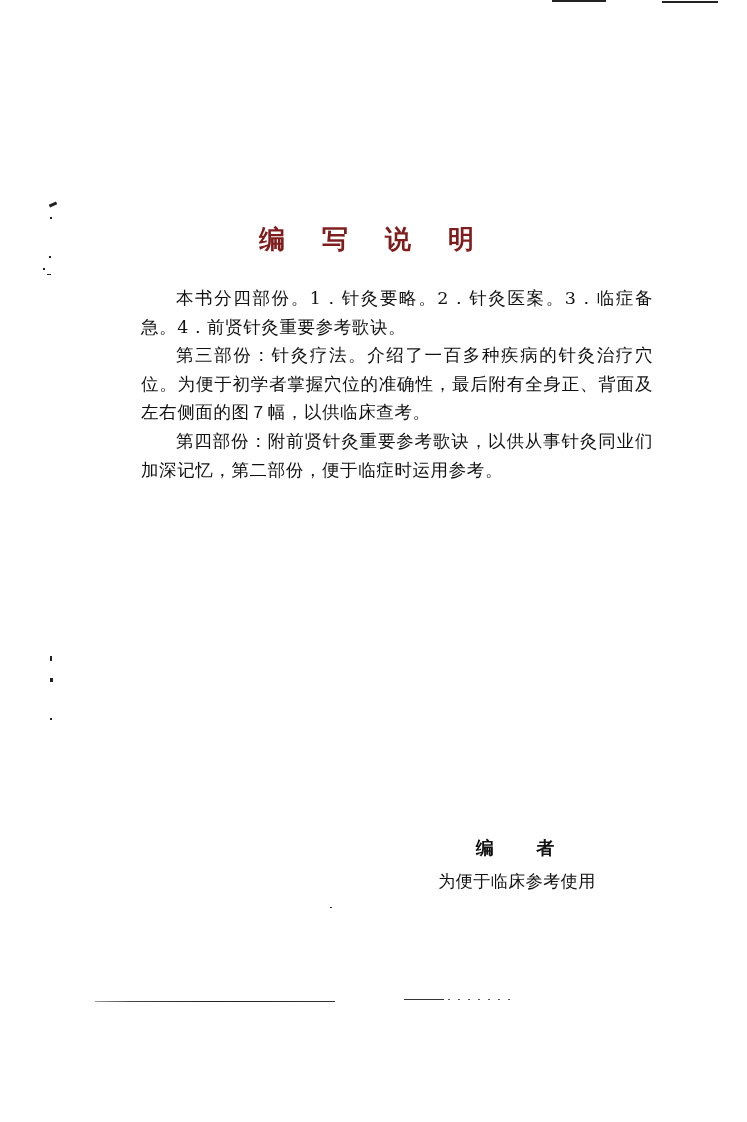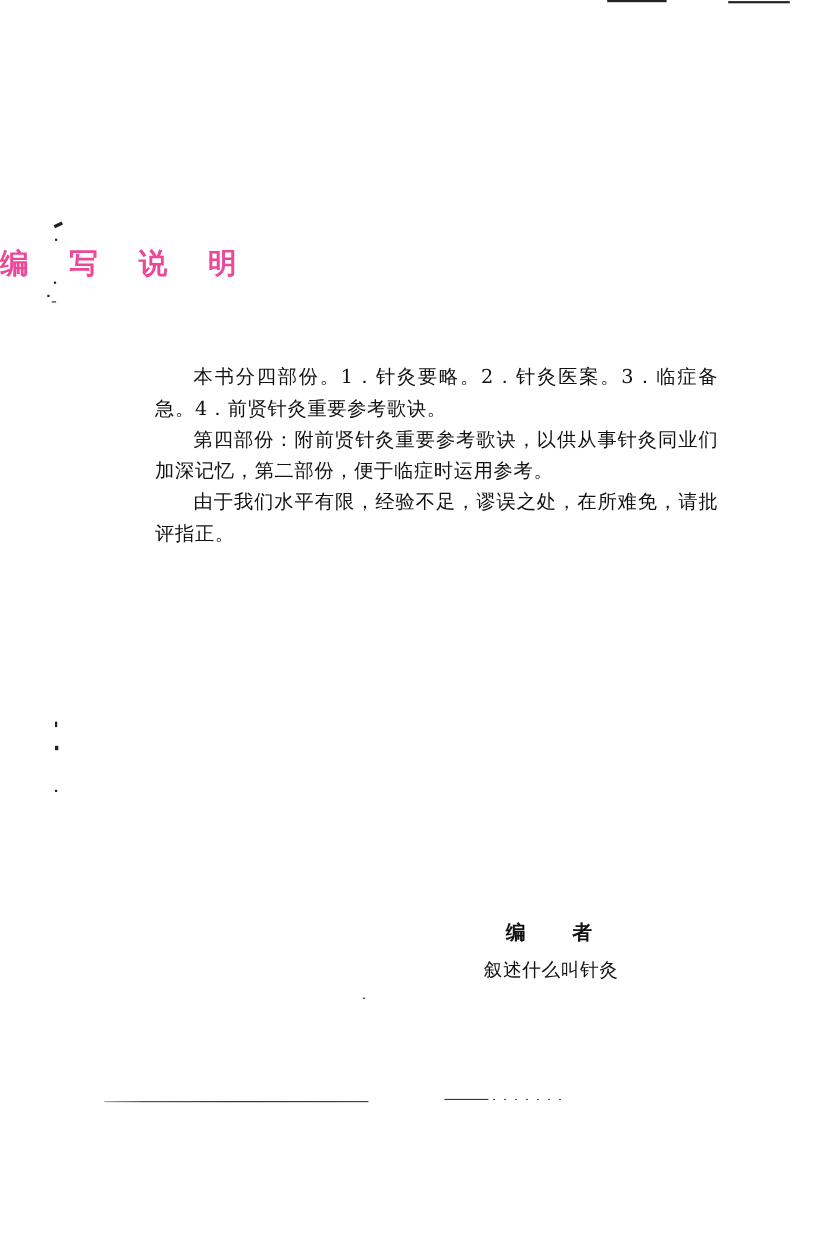--- a/index.html
+++ b/index.html
@@ -1,26 +1,26 @@
 <!DOCTYPE html>
 <html><head>
 <meta charset="utf-8">
 <style>
   html, body { margin:0; padding:0; background:#ffffff; }
   body { width:747px; height:1122px; position:relative; overflow:hidden;
          font-family:"DejaVu Serif", "Liberation Serif", serif; color:#111; }
   .topmark { position:absolute; top:0; height:2px; background:#222; }
-  .title { position:absolute; top:192px; left:0; width:747px; 
+  .title { position:absolute; top:192px; left:0; width:747px; text-align:center;
            font-family:"DejaVu Sans", sans-serif; font-weight:bold; font-size:26px;
-           letter-spacing:14px; color:#ec4899;margin-top:30px; }
+           letter-spacing:14px; color:#7f1d1d;margin-top:30px; }
   .body { position:absolute; left:141px; top:284px; width:512px;
-          font-size:17.5px; line-height:28.6px; letter-spacing:0.6px;margin-top:45px; }
+          font-size:17.5px; line-height:28.6px; letter-spacing:0.6px; }
   .body p { margin:0; text-indent:35px; text-align:justify; }
   .body p.first { text-indent:35px; }
-  .sig { position:absolute; left:416px; top:836px; width:170px; text-align:center; }
+  .sig { position:absolute; left:432px; top:836px; width:170px; text-align:center; }
   .sig .who { font-family:"DejaVu Sans", sans-serif; font-weight:bold; font-size:18px; letter-spacing:18px; margin-left:14px; }
   .sig .date { font-size:17px; margin-top:10px; letter-spacing:0.5px; }
   .mark { position:absolute; background:#222; }
   .rule { position:absolute; height:1px; background:#333; }
 </style>
 </head>
 <body>
 
 <div class="topmark" style="left:552px;width:54px;"></div>
 <div class="topmark" style="left:662px;width:56px;top:1px;"></div>
@@ -31,26 +31,26 @@
 <div class="mark" style="left:43px;top:268px;width:2px;height:2px;"></div>
 <div class="mark" style="left:47px;top:274px;width:4px;height:1px;"></div>
 <div class="mark" style="left:50px;top:656px;width:2px;height:5px;"></div>
 <div class="mark" style="left:50px;top:678px;width:3px;height:4px;"></div>
 <div class="mark" style="left:50px;top:718px;width:2px;height:2px;"></div>
 
 <h1 class="title">编 写 说 明</h1>
 
 <div class="body">
   <p class="first">本书分四部份。1．针灸要略。2．针灸医案。3．临症备急。4．前贤针灸重要参考歌诀。</p>
+  <p>第三部份：针灸疗法。介绍了一百多种疾病的针灸治疗穴位。为便于初学者掌握穴位的准确性，最后附有全身正、背面及左右侧面的图７幅，以供临床查考。</p>
   <p>第四部份：附前贤针灸重要参考歌诀，以供从事针灸同业们加深记忆，第二部份，便于临症时运用参考。</p>
-  <p>由于我们水平有限，经验不足，谬误之处，在所难免，请批评指正。</p>
 </div>
 
 <div class="sig">
   <div class="who">编 者</div>
-  <div class="date">叙述什么叫针灸</div>
+  <div class="date">为便于临床参考使用</div>
 </div>
 
 <div class="mark" style="left:330px;top:907px;width:2px;height:1px;"></div>
 
 <div class="rule" style="left:95px;top:1001px;width:240px;background:linear-gradient(90deg,#999 0%,#444 15%,#222 50%,#333 100%);"></div>
 <div class="rule" style="left:404px;top:999px;width:40px;"></div>
 <div class="rule" style="left:448px;top:999px;width:66px;background:repeating-linear-gradient(90deg,#555 0 2px,transparent 2px 10px);"></div>
 
 </body></html>

